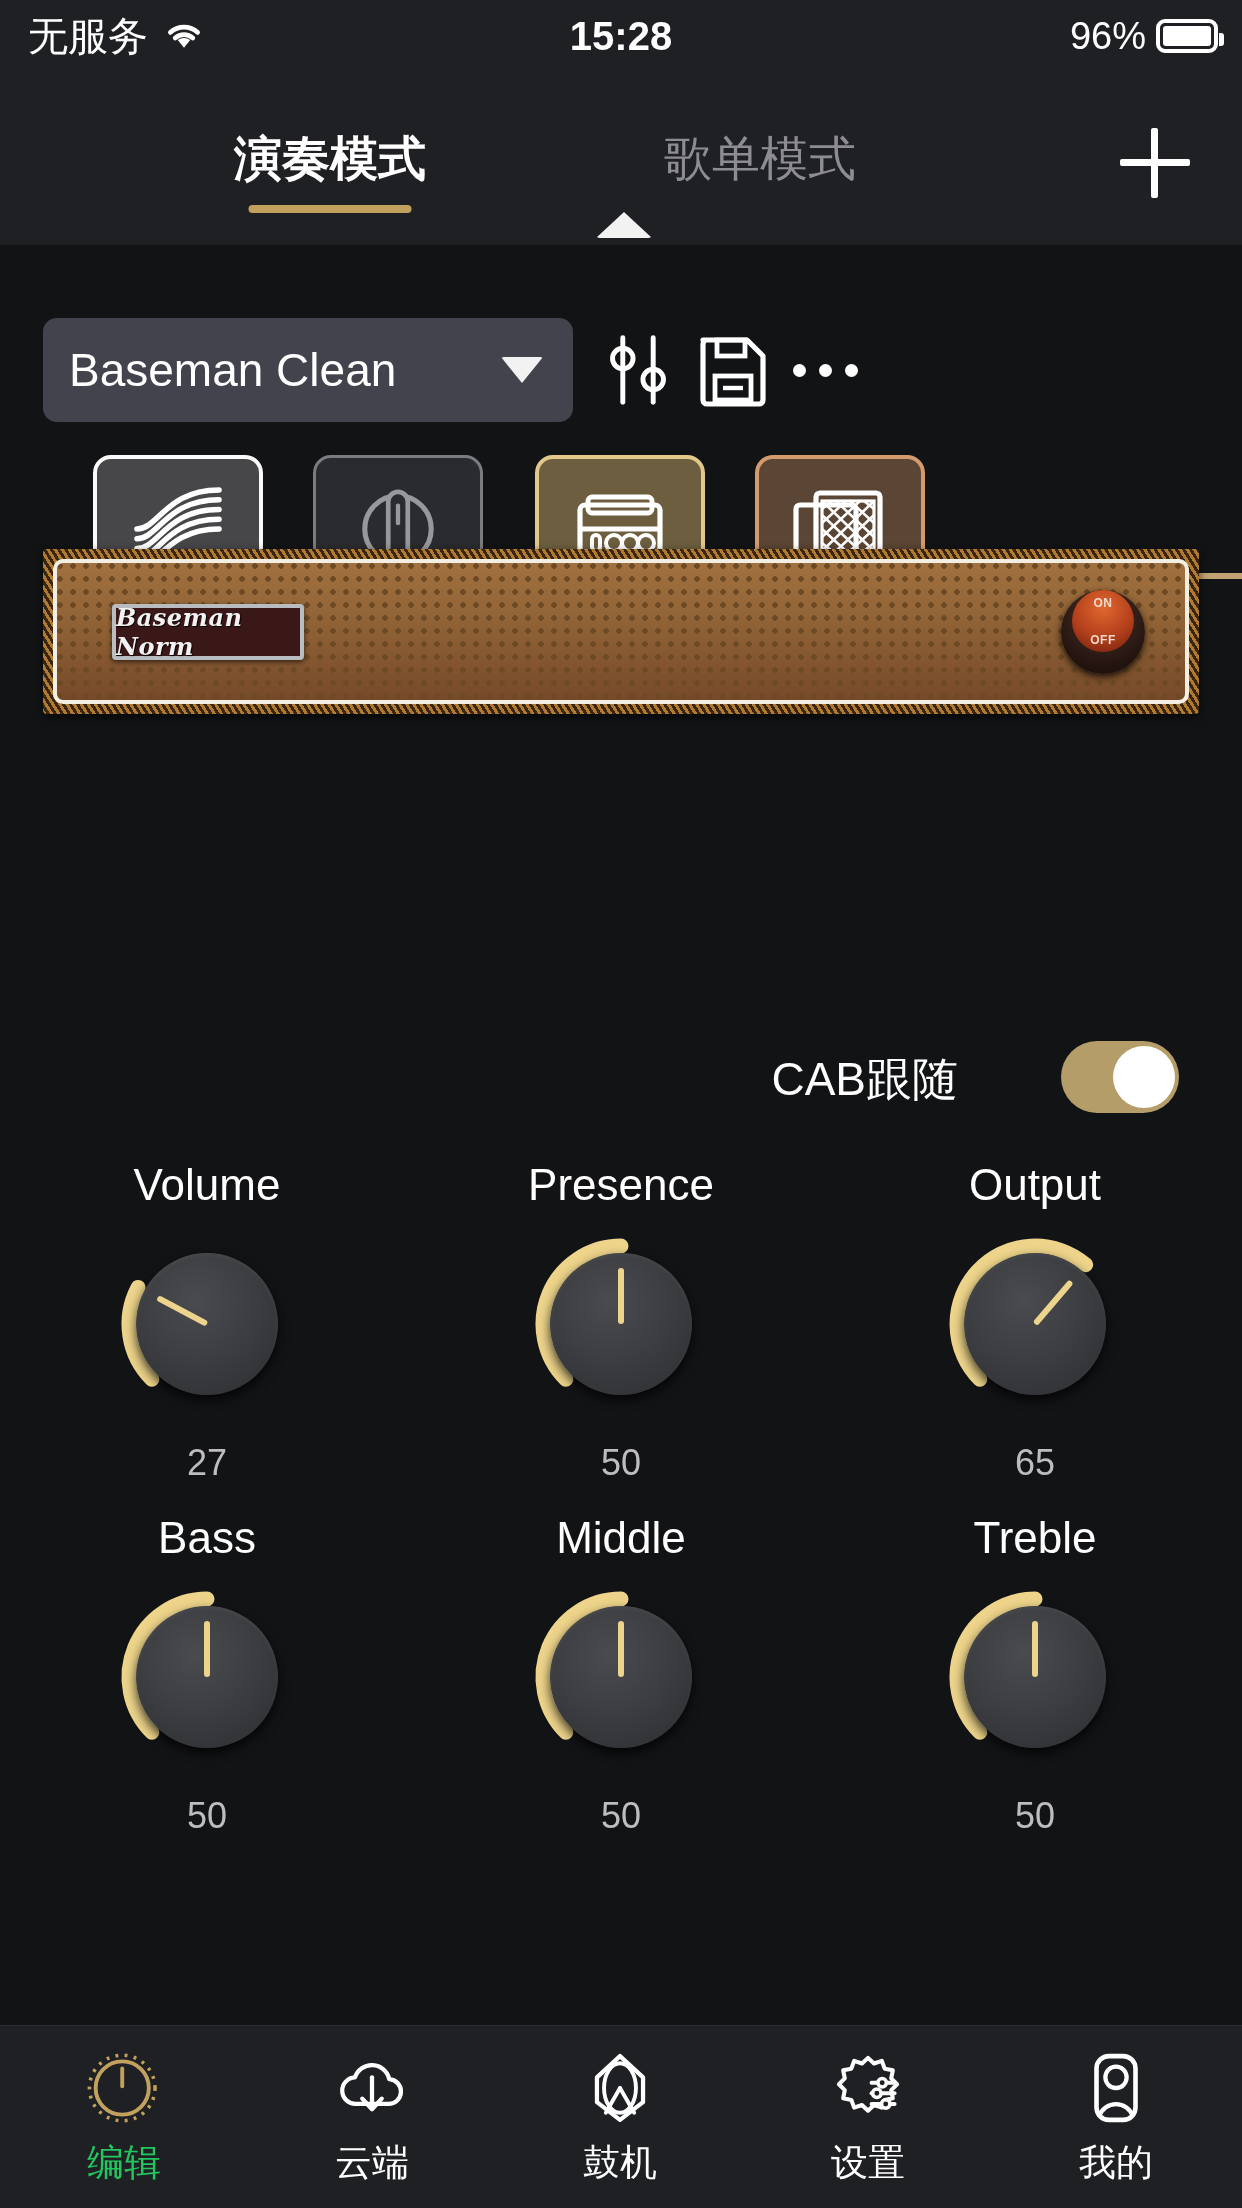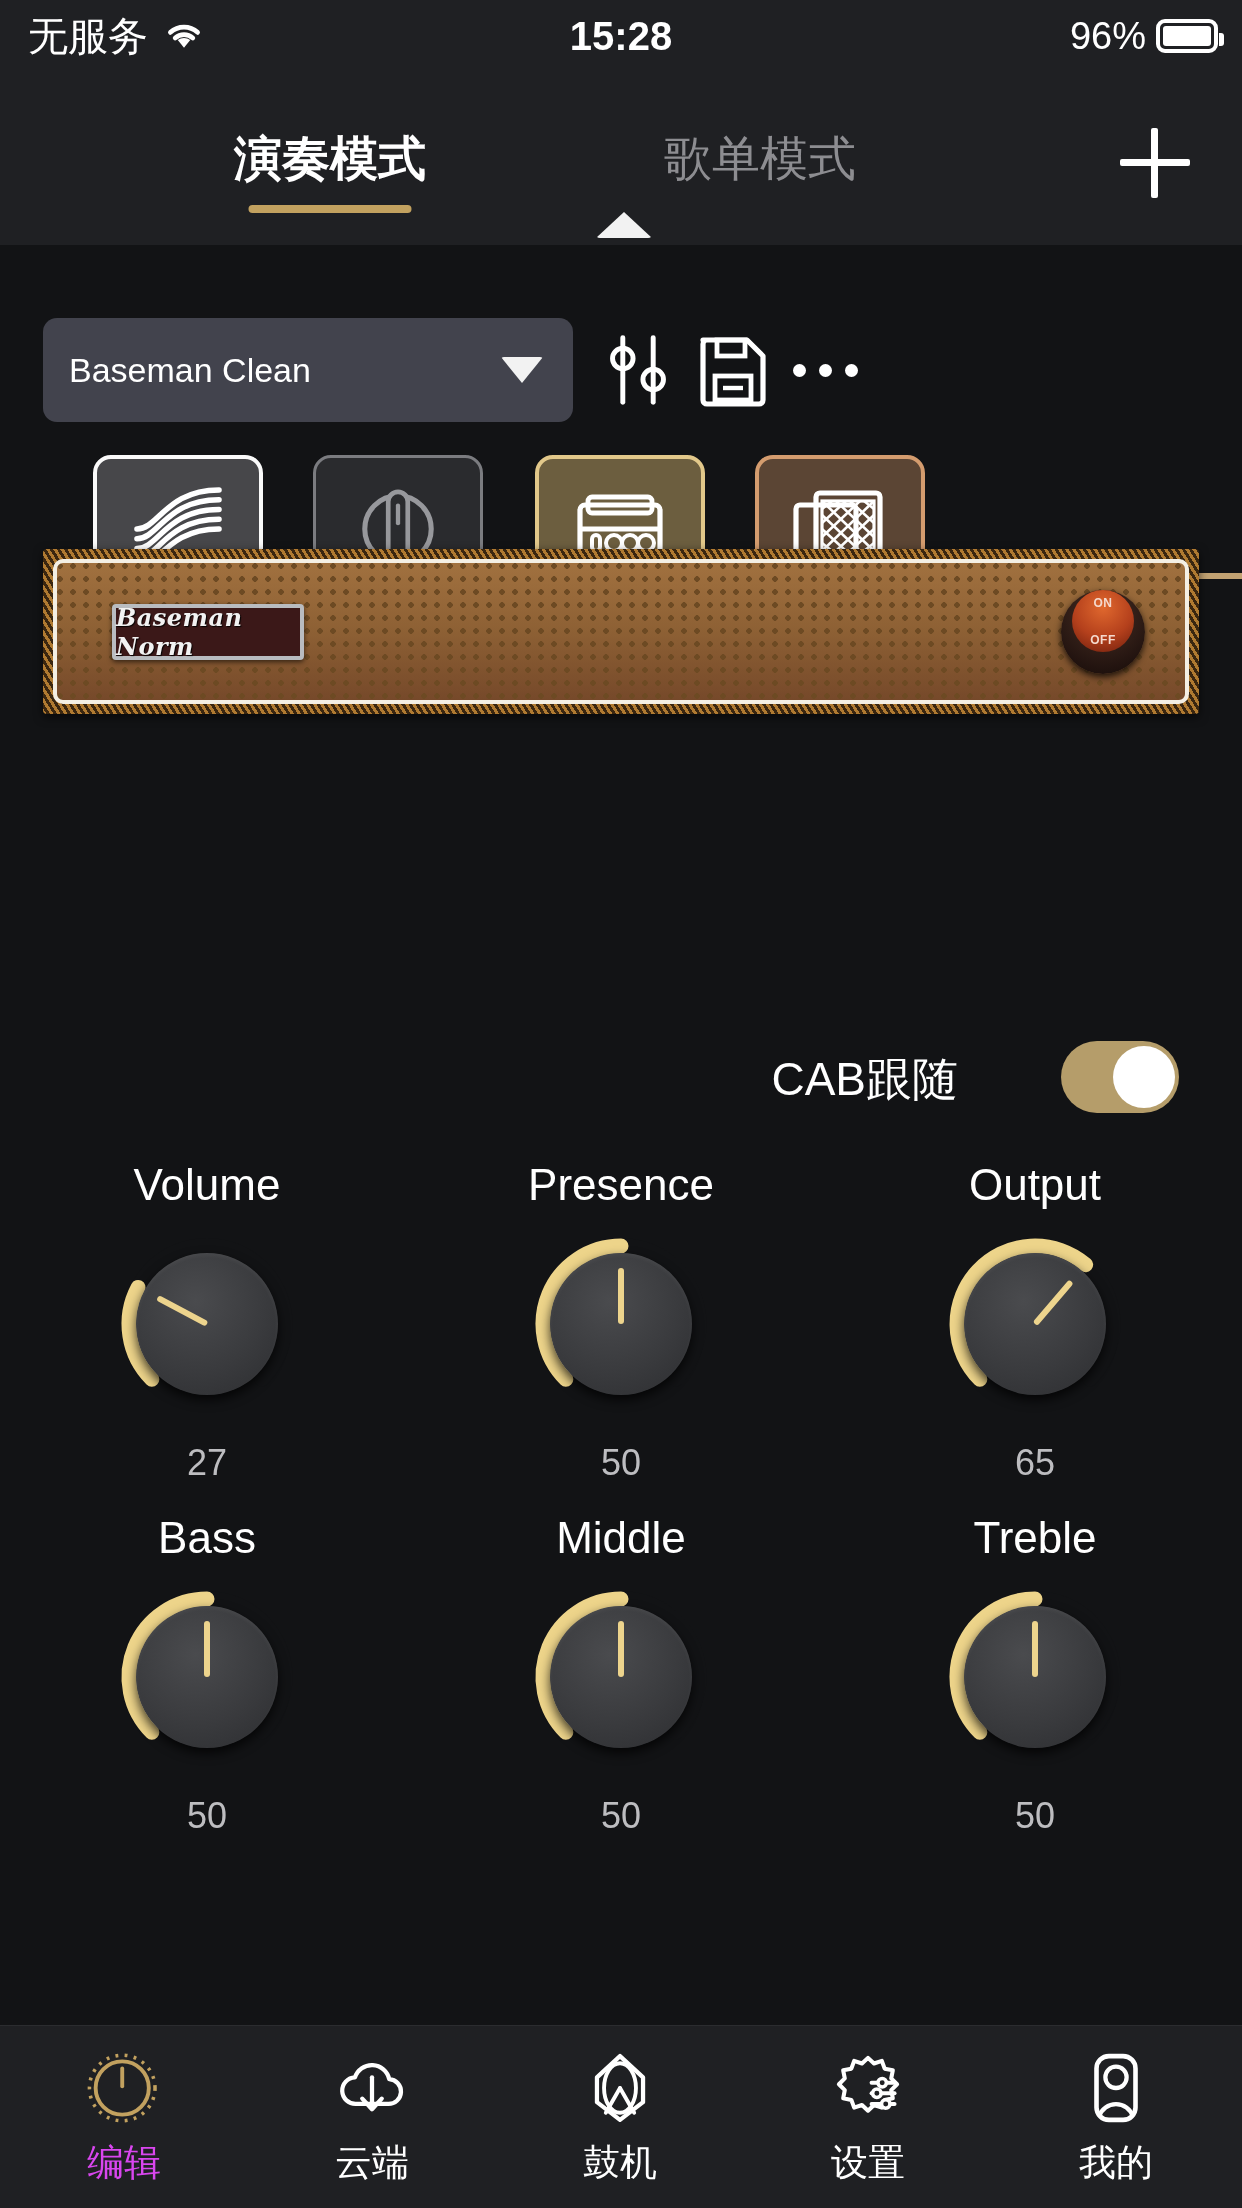--- a/index.html
+++ b/index.html
@@ -54,21 +54,21 @@
   .plus-btn::before { left: 0; top: 31px; width: 70px; height: 7px; }
   .plus-btn::after  { top: 0; left: 31px; width: 7px; height: 70px; }
 
   
   .preset-row { position:absolute; top: 318px; left: 0; width: 1242px; height: 108px; }
   .preset-select {
     position:absolute; left: 43px; top: 0; width: 530px; height: 104px;
     background: #42434d; border-radius: 14px;
     display:flex; align-items:center; padding: 0 26px;
   }
-  .preset-name { color:#fff; font-size: 34px; font-weight: 500; flex: 1; white-space: nowrap; }
+  .preset-name { color:#fff; font-size: 46px; font-weight: 500; flex: 1; white-space: nowrap; }
   .caret { width: 0; height: 0; border-left: 21px solid transparent; border-right: 21px solid transparent;
            border-top: 26px solid #f2f2f2; border-radius: 3px; margin-right: 4px; }
   .icon-btn { position:absolute; top: 14px; height: 76px; }
   #sliders-btn { left: 595px; width: 86px; }
   #save-btn    { left: 690px; width: 86px; }
   #more-btn    { left: 782px; width: 86px; display:flex; align-items:center; justify-content:center; gap:13px; }
   .dot { width: 13px; height: 13px; border-radius: 50%; background: #fff; }
 
   
   .chain { position: absolute; top: 455px; left: 0; width: 1242px; height: 240px; }
@@ -172,21 +172,21 @@
 
   
   .bottom-nav {
     position:absolute; bottom: 0; left: 0; width: 1242px; height: 183px;
     background:#1f2023; display:flex; align-items:center;
     border-top: 1px solid #2b2c2f;
   }
   .nav-item { width: 248px; display:flex; flex-direction:column; align-items:center; gap: 8px; }
   .nav-icon { width: 84px; height: 84px; display:flex; align-items:center; justify-content:center; }
   .nav-label { font-size: 37px; color:#fff; font-weight: 500; }
-  .nav-item.active .nav-label { color:#d946ef; }
+  .nav-item.active .nav-label { color:#22c55e; }
 </style>
 </head>
 <body>
 
 <div class="screen">
 
   <div class="statusbar">
     <div class="sb-left">
       <span class="sb-carrier">无服务</span>
       <span>

